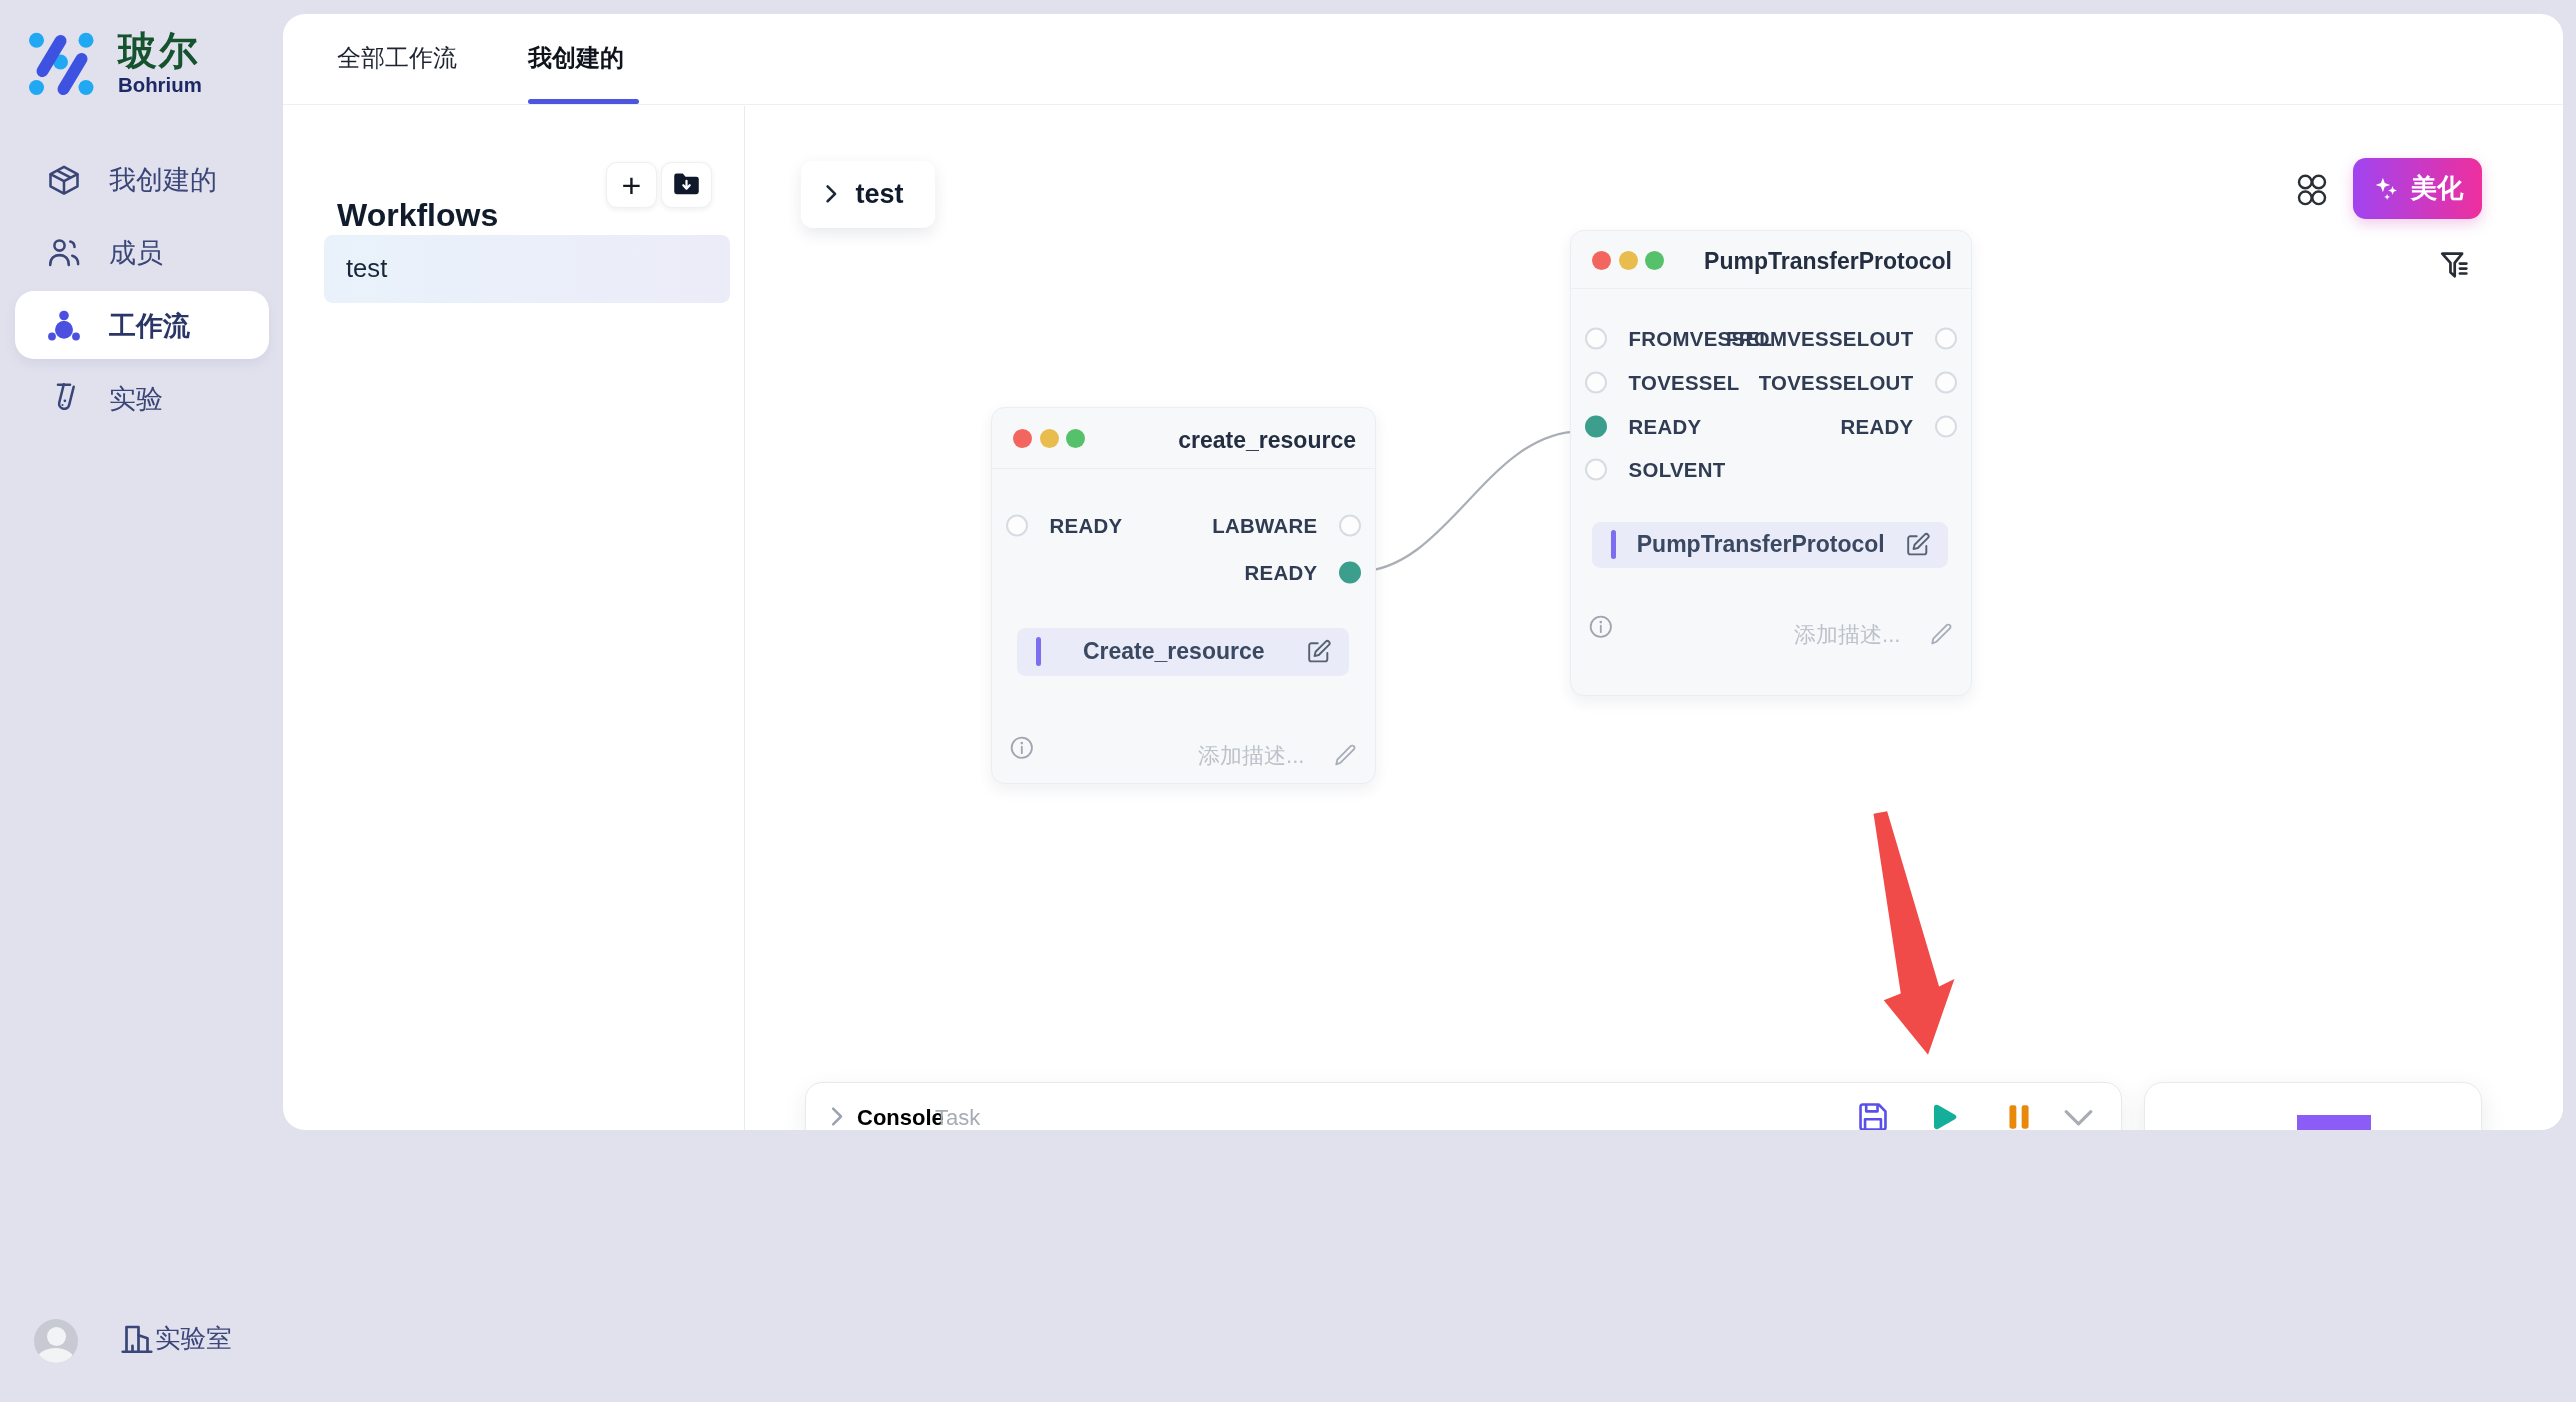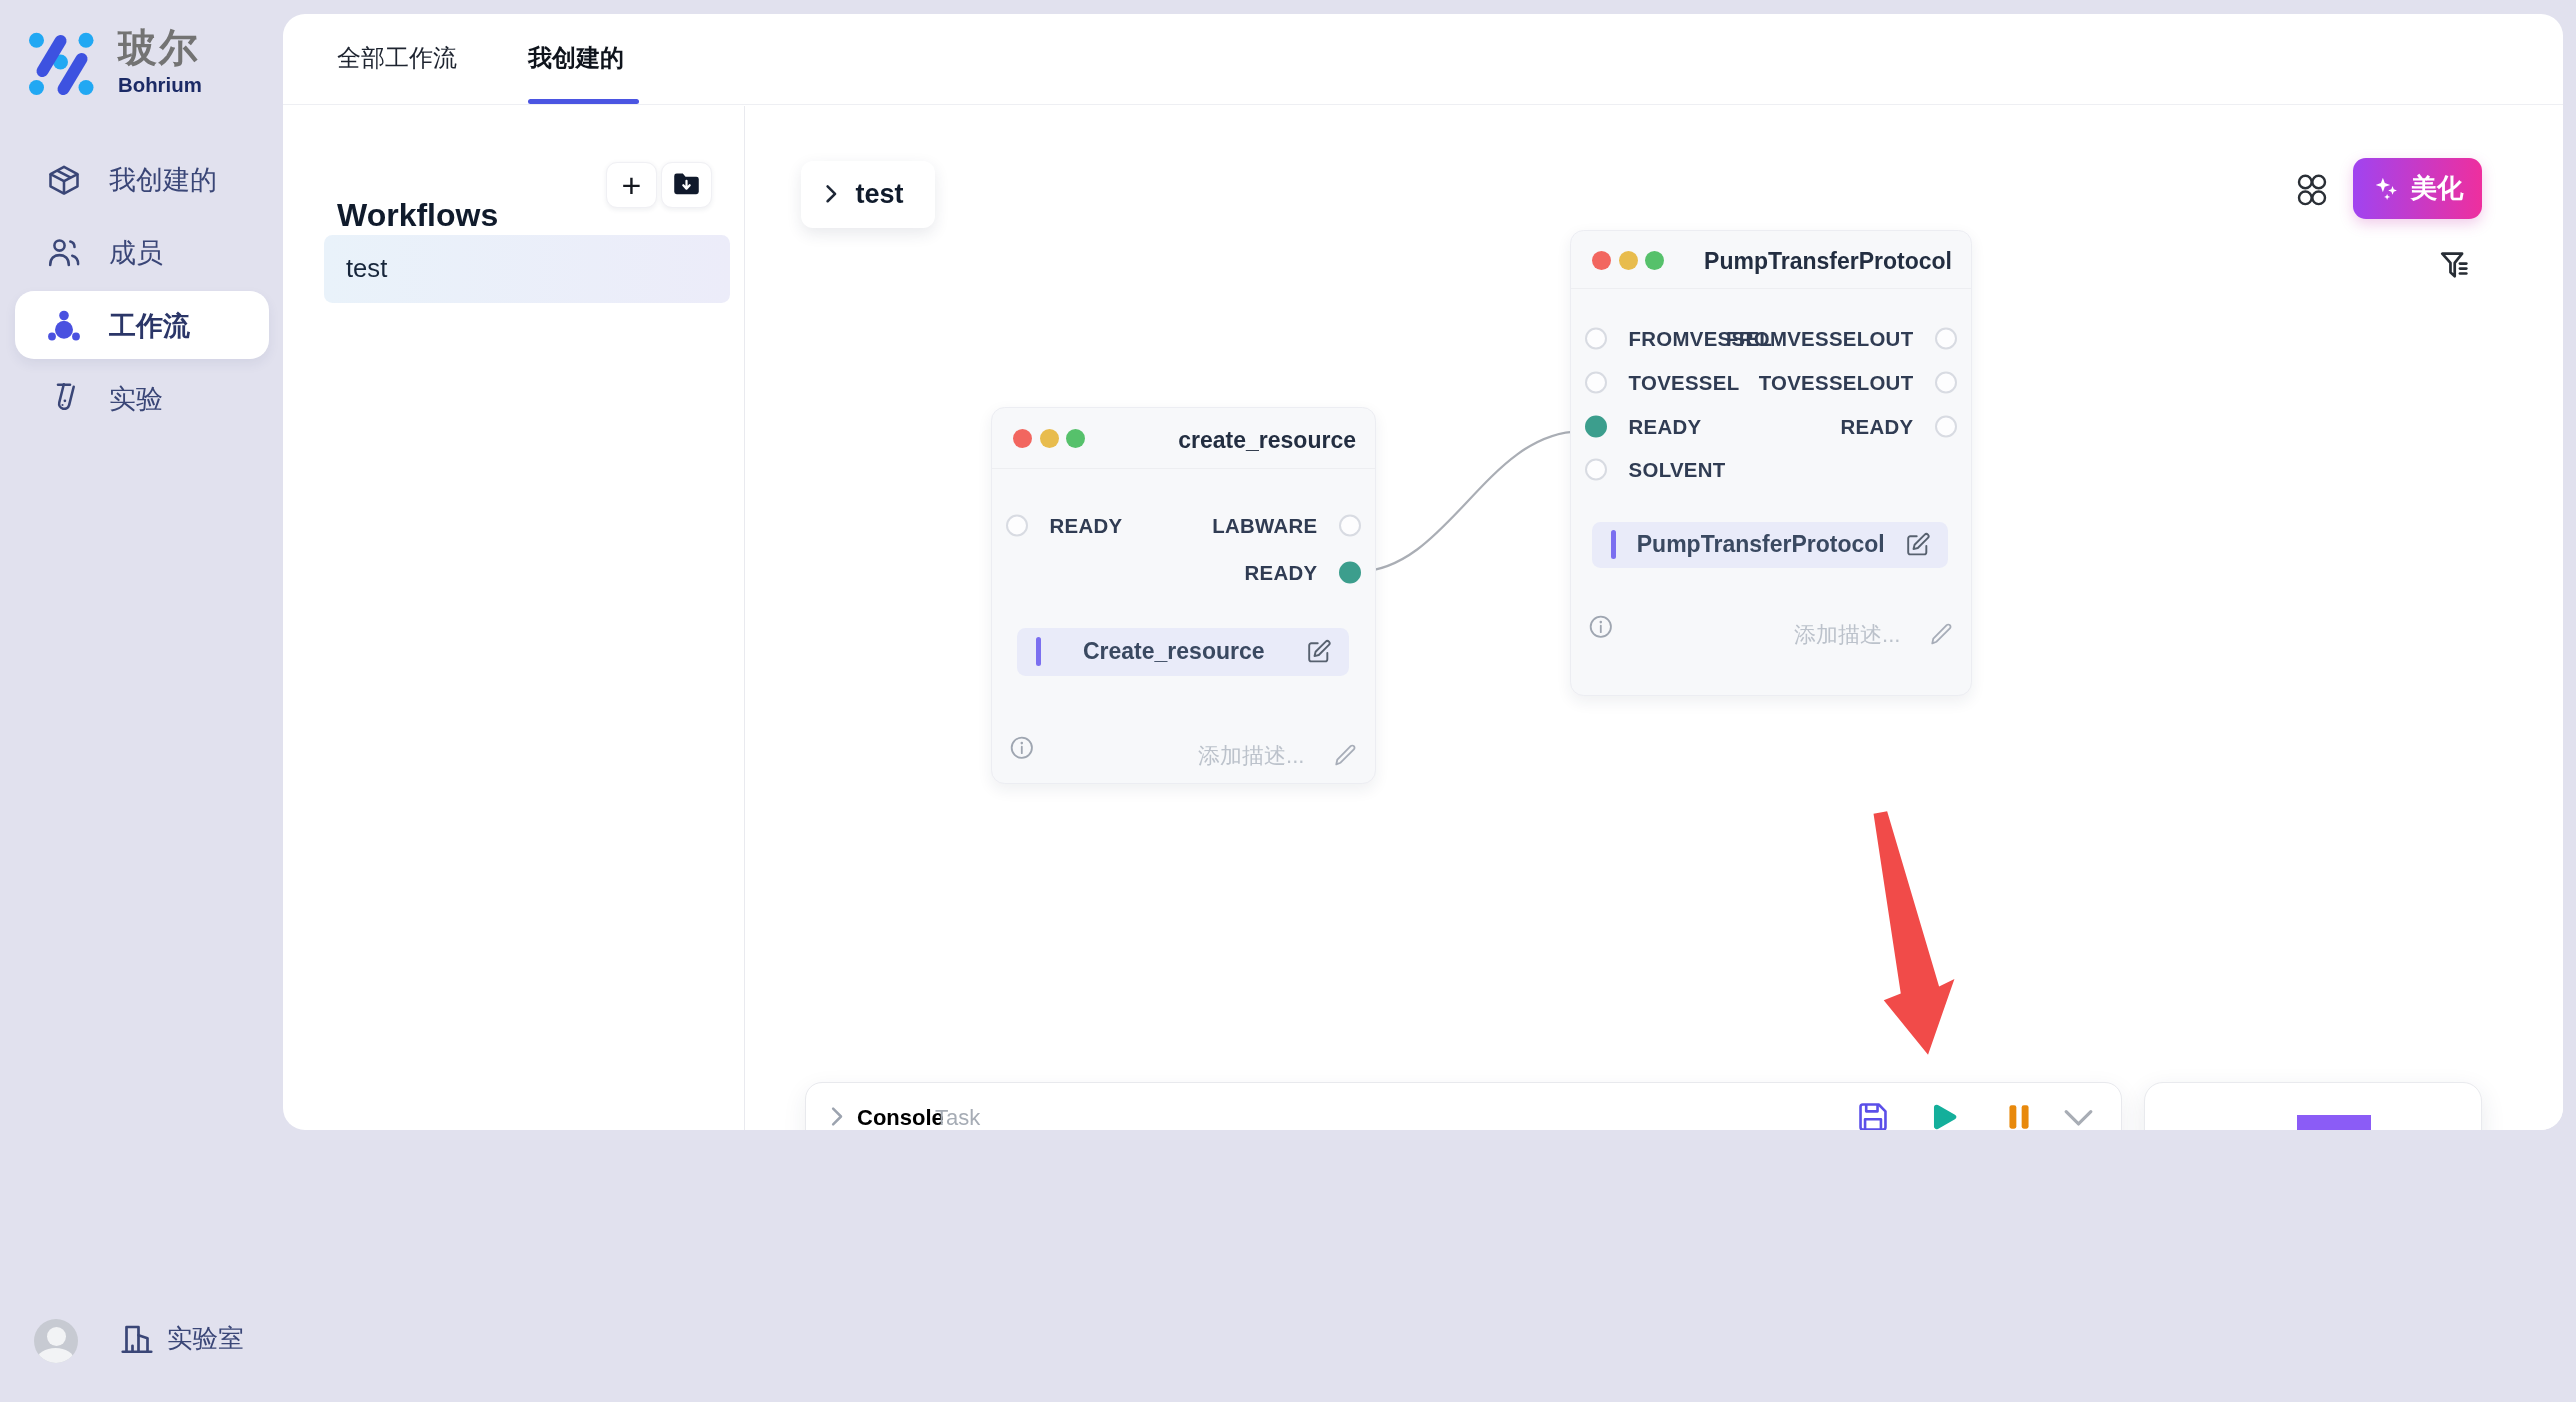--- a/index.html
+++ b/index.html
@@ -9,34 +9,34 @@
     font-family:"Liberation Sans","DejaVu Sans",sans-serif;
     -webkit-font-smoothing:antialiased;
   }
   .root{position:relative;width:2576px;height:1402px;}
 
   
   .sidebar{position:absolute;left:0;top:0;width:283px;height:1402px;}
   .logo-row{position:absolute;left:25.6px;top:29px;display:flex;align-items:flex-start;}
   .logo-mark{width:72px;height:72px;}
   .logo-text{margin-left:20.4px;}
-  .logo-cn{font-size:39px;font-weight:700;color:#737373;line-height:44px;letter-spacing:1.7px;font-family:Liberation Mono, monospace;}
+  .logo-cn{font-size:39px;font-weight:700;color:#14532d;line-height:44px;letter-spacing:1.7px;}
   .logo-en{font-size:20.4px;font-weight:700;color:#1B2A66;line-height:25.6px;}
   .nav{position:absolute;left:0;top:143px;width:283px;}
   .nav-item{position:relative;height:73px;display:flex;align-items:center;cursor:pointer;}
   .nav-item .nicon{position:absolute;left:46px;width:36px;height:36px;}
   .nav-item .nlabel{position:absolute;left:109px;font-size:27px;color:#3A4677;}
   .nav-item.active .pill{position:absolute;left:15.3px;right:13.6px;top:1.7px;bottom:3.4px;background:#FFFFFF;border-radius:19px;box-shadow:0 5.1px 12px rgba(50,60,120,0.08);}
   .nav-item.active .nlabel{font-weight:700;color:#2B3668;}
   .side-footer{position:absolute;left:0;bottom:32px;width:283px;height:51px;}
   .avatar{position:absolute;left:34px;top:0;width:44px;height:44px;border-radius:50%;background:#C7CAD2;overflow:hidden;}
   .avatar .head{position:absolute;left:12.8px;top:7.7px;width:19px;height:19px;border-radius:50%;background:#F2F3F5;}
   .avatar .body{position:absolute;left:3.4px;top:29px;width:37px;height:24px;border-radius:50%;background:#F2F3F5;}
   .lab{position:absolute;left:119px;top:1.7px;display:flex;align-items:center;cursor:pointer;}
-  .lab .llabel{font-size:25.6px;color:#3A4677;margin-left:12px;}
+  .lab .llabel{font-size:25.6px;color:#3A4677;}
 
   
   .card{position:absolute;left:283px;top:13.6px;width:2280px;height:1116px;background:#FFFFFF;border-radius:22px;overflow:hidden;}
 
   
   .tabsbar{position:absolute;left:0;top:0;right:0;height:90px;border-bottom:1.7px solid #EEEFF3;}
   .htab{position:absolute;top:0;height:89px;display:flex;align-items:center;font-size:24px;color:#1E2430;cursor:pointer;}
   .htab.t0{left:54px;}
   .htab.t1{left:245px;font-weight:700;color:#0F141C;}
   .htab-underline{position:absolute;left:245px;top:85px;width:111px;height:5.1px;border-radius:2.6px;background:#4B55E2;}

